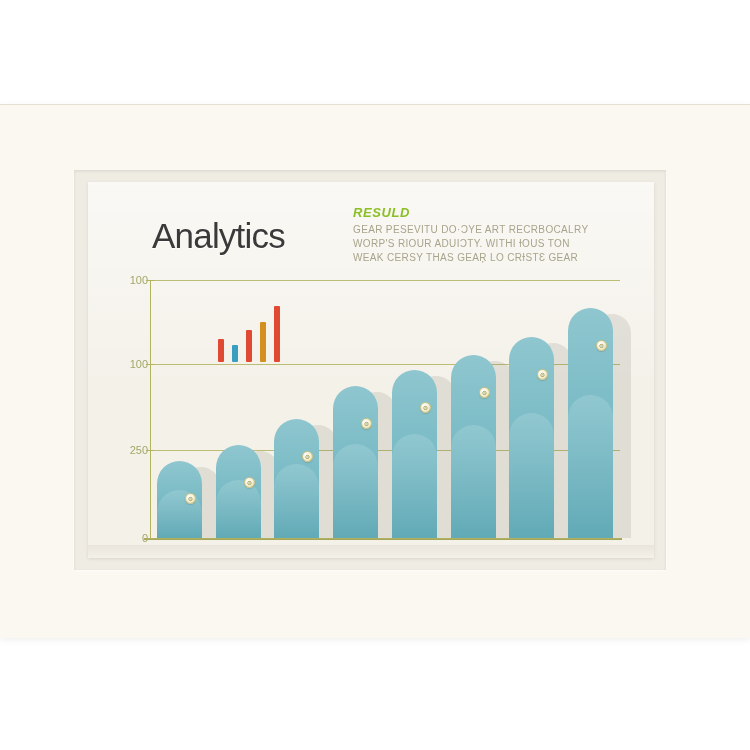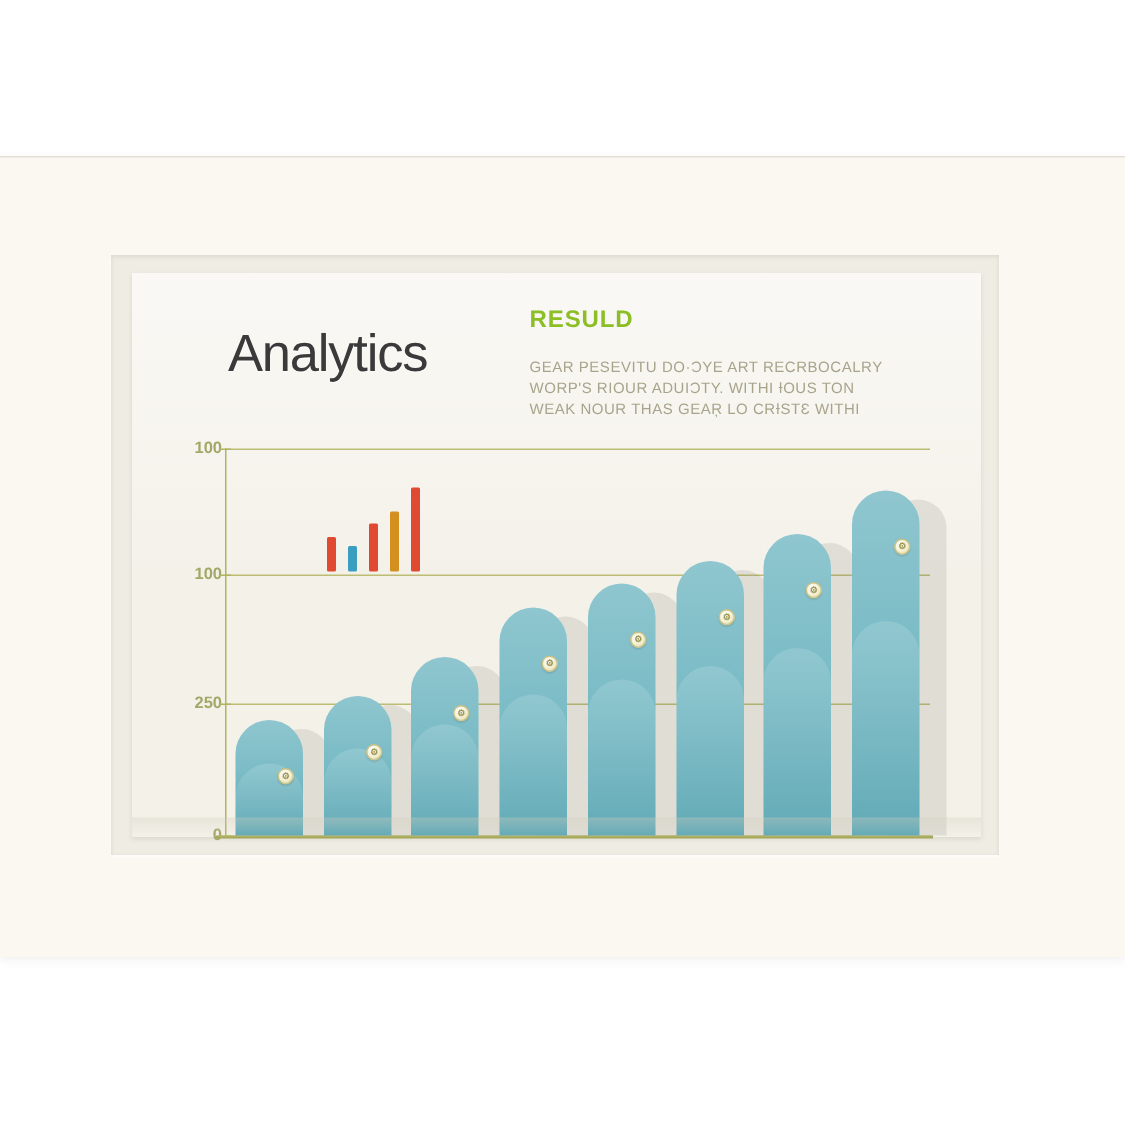--- a/index.html
+++ b/index.html
@@ -78,42 +78,42 @@
     text-shadow: 0 1px 0 rgba(255,255,255,0.9);
   }
 
   #desc-block {
     position: absolute;
     left: 353px;
     top: 205px;
     width: 250px;
   }
   #desc-heading {
-    font-size: 16px;
+    font-size: 13px;
     font-weight: bold;
     letter-spacing: 0.6px;
     color: #8cbf26;
-    margin-bottom: 16px;
+    margin-bottom: 3px;
+    font-style: italic;
   }
   .desc-line {
     font-size: 10px;
     letter-spacing: 0.35px;
     line-height: 14px;
     color: #a8a48c;
     white-space: nowrap;
   }
 
   
   #chart {
     position: absolute;
     left: 110px;
-    top: 299px;
+    top: 280px;
     width: 510px;
     height: 275px;
-    font-weight: bold;
   }
 
   .y-label {
     position: absolute;
     right: 0;
     width: 34px;
     text-align: right;
     font-size: 11px;
     color: #a3a869;
     transform: translateY(-50%);
@@ -239,21 +239,21 @@
   <div id="mat-frame"></div>
 
   <div id="panel"></div>
 
   <div id="page-title">Analytics</div>
 
   <div id="desc-block">
     <div id="desc-heading">RESULD</div>
     <div class="desc-line">GEAR PESEVITU DO·ƆYE ART RECRBOCALRY</div>
     <div class="desc-line">WORP'S RIOUR ADUIƆTY. WITHI ƗOUS TON</div>
-    <div class="desc-line">WEAK NOUR THAS GEAR̦ LO CRƗSTƐ WITHI</div>
+    <div class="desc-line">WEAK CERSY THAS GEAR̦ LO CRƗSTƐ GEAR</div>
   </div>
 
   <div id="chart">
     <div id="y-axis-labels">
         <div class="y-label" style="top: 0px;">100</div>
         <div class="y-label" style="top: 84px;">100</div>
         <div class="y-label" style="top: 170px;">250</div>
         <div class="y-label" style="top: 258px;">0</div>
       </div>
     <div id="plot">

